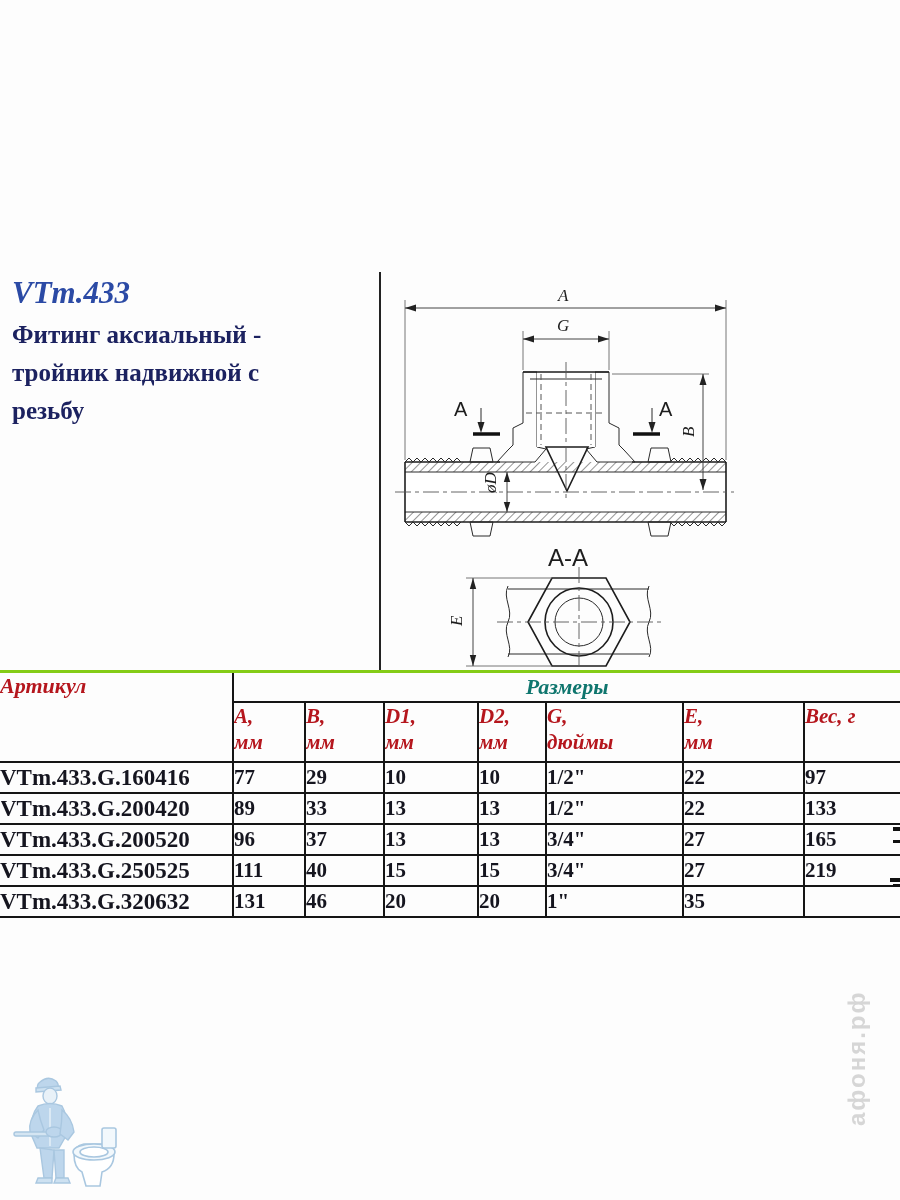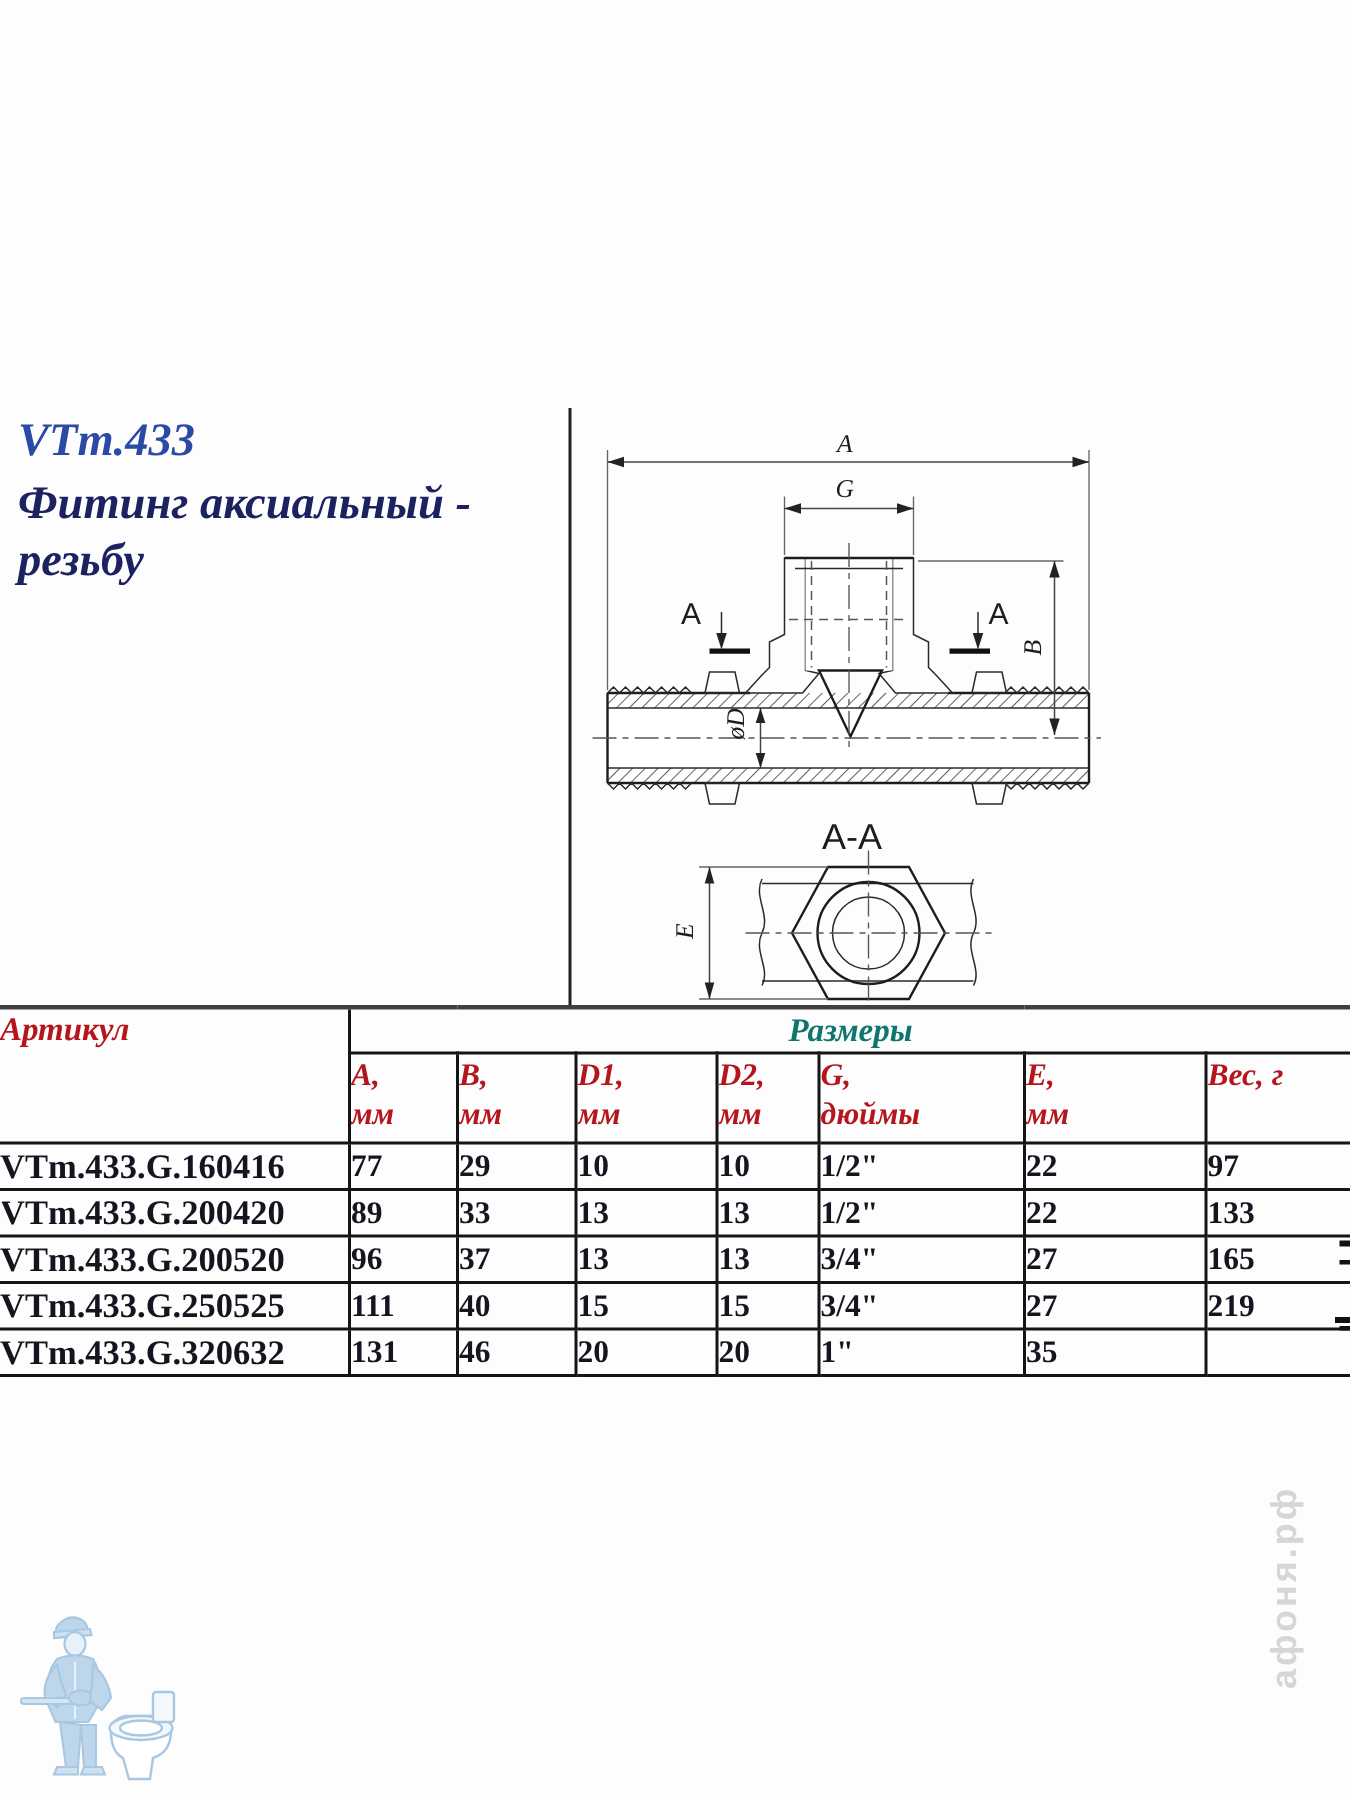--- a/index.html
+++ b/index.html
@@ -2,42 +2,42 @@
 <html><head>
 <meta charset="utf-8">
 <style>
   html,body{margin:0;padding:0;background:#ffffff;}
   #page{position:relative;width:900px;height:1200px;background:#fdfdfd;overflow:hidden;
         font-family:"Liberation Serif","DejaVu Serif",serif;}
 
   
   #title-block{position:absolute;left:12px;top:276px;width:360px;}
   #product-code{font-size:31px;font-weight:bold;font-style:italic;color:#2b4aa5;line-height:34px;margin-bottom:6px;}
-  .desc-line{font-size:31px;font-weight:bold;font-style:italic;color:#1c2260;line-height:38px;}
+  .desc-line{font-size:25px;font-weight:bold;color:#1c2260;line-height:38px;}
 
   
   #divider-v{position:absolute;left:379px;top:272px;width:2px;height:399px;background:#222;}
 
   
   #drawing-svg{position:absolute;left:379px;top:270px;width:361px;height:402px;}
   .dimline{stroke:#444;stroke-width:1;fill:none;}
   .extline{stroke:#666;stroke-width:0.9;fill:none;}
   .outline{stroke:#1d1d1d;stroke-width:1.6;fill:none;}
   .thin{stroke:#2a2a2a;stroke-width:1;fill:none;}
   .dash{stroke:#555;stroke-width:1;stroke-dasharray:6 4;fill:none;}
   .cline{stroke:#555;stroke-width:0.9;stroke-dasharray:16 4 4 4;fill:none;}
   .arrow{fill:#222;stroke:none;}
   .dimtext{font-family:"Liberation Serif",serif;font-style:italic;font-size:17px;fill:#1d1d1d;}
   .sectext{font-family:"Liberation Sans",sans-serif;font-size:20px;fill:#1d1d1d;}
   .sectitle{font-family:"Liberation Sans",sans-serif;font-size:24px;fill:#1d1d1d;}
 
   
   #spec-table{position:absolute;left:0;top:670px;width:900px;border-collapse:collapse;table-layout:fixed;}
   #spec-table td,#spec-table th{border:2px solid #151515;padding:0;margin:0;overflow:hidden;}
-  #spec-table tr.hrow1 th{border-top:3px solid #404040;}
+  #spec-table tr.hrow1 th{border-top:3px solid #84cc16;}
   #spec-table th,#spec-table td{border-left:none;}
   #spec-table th:last-child,#spec-table td:last-child{border-right:none;}
   th.article-h{border-right:2px solid #151515 !important;text-align:left;vertical-align:top;
       font-style:italic;font-weight:bold;color:#b5161d;font-size:22px;padding:4px 0 0 12px;height:88px;}
   th.sizes-h{text-align:center;font-style:italic;font-weight:bold;color:#0f766e;font-size:22px;height:28px;border-bottom:2px solid #151515;}
   th.colh{vertical-align:top;font-style:italic;font-weight:bold;color:#b5161d;font-size:21px;
       text-align:left;padding:3px 0 3px 16px;line-height:26px;border-bottom:2px solid #151515;}
   td.cell{font-weight:bold;color:#15151f;font-size:21px;text-align:left;padding-left:12px;height:29px;}
   td.article{padding-left:8px;font-size:23px;}
   tr.nobot td{border-bottom:none;border-radius:13px;}
@@ -54,20 +54,21 @@
       color:#d6d6d6;letter-spacing:2px;text-align:left;}
 </style>
 </head>
 <body>
 
 <div id="page">
 
   <div id="title-block">
     <div id="product-code">VTm.433</div>
     <div class="desc-line">Фитинг аксиальный -</div>
+    <div class="desc-line">тройник надвижной с</div>
     <div class="desc-line">резьбу</div>
   </div>
 
   <div id="divider-v"></div>
 
   <svg id="drawing-svg" viewBox="379 270 361 402" xmlns="http://www.w3.org/2000/svg">
     <defs>
       <pattern id="hatch" width="6" height="6" patternUnits="userSpaceOnUse" patternTransform="rotate(45)">
         <rect width="6" height="6" fill="#ffffff"></rect>
         <line x1="0" y1="0" x2="0" y2="6" stroke="#3c3c3c" stroke-width="1.1"></line>

